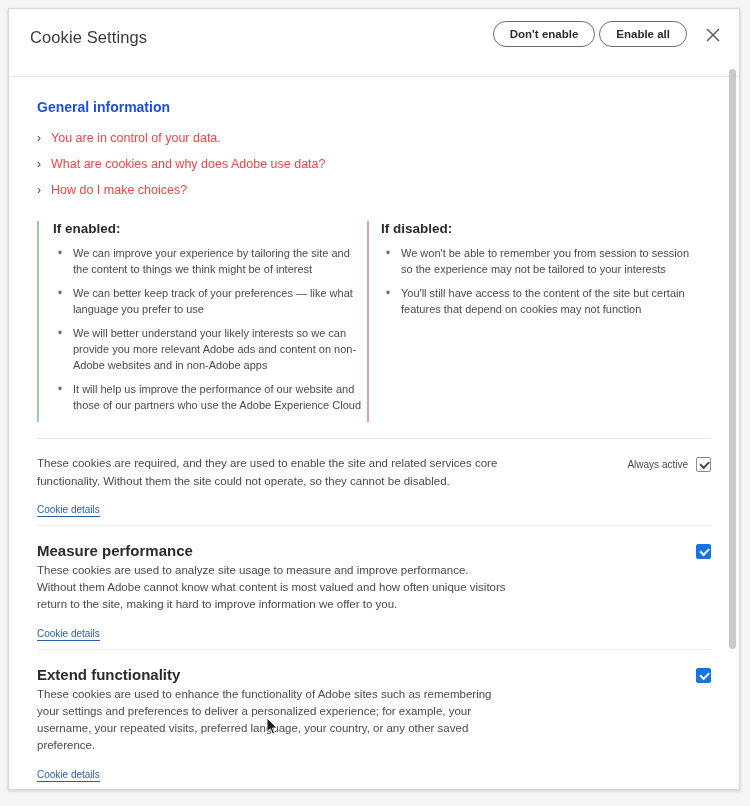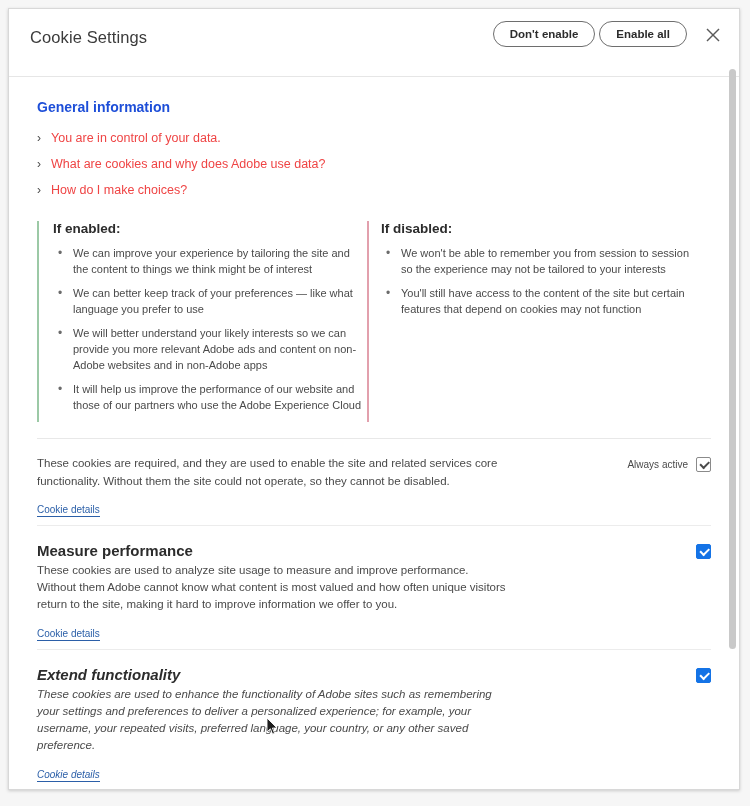--- a/index.html
+++ b/index.html
@@ -158,21 +158,21 @@
     border-top: 1px solid #e8e8e8;
   }
 
   
   .cat {
     position: relative;
     margin: 0 28px;
     padding: 16px 0 8px 0;
     border-bottom: 1px solid #ececec;
   }
-  .cat:last-child { border-bottom: none; font-style: italic; }
+  .cat:last-child { border-bottom: none; }
   .cat h3 {
     margin: 0 0 3px 0;
     font-size: 15px;
     color: #2c2c2c;
     font-weight: bold;
   }
   .cat p {
     margin: 0;
     width: 470px;
     font-size: 11.5px;

